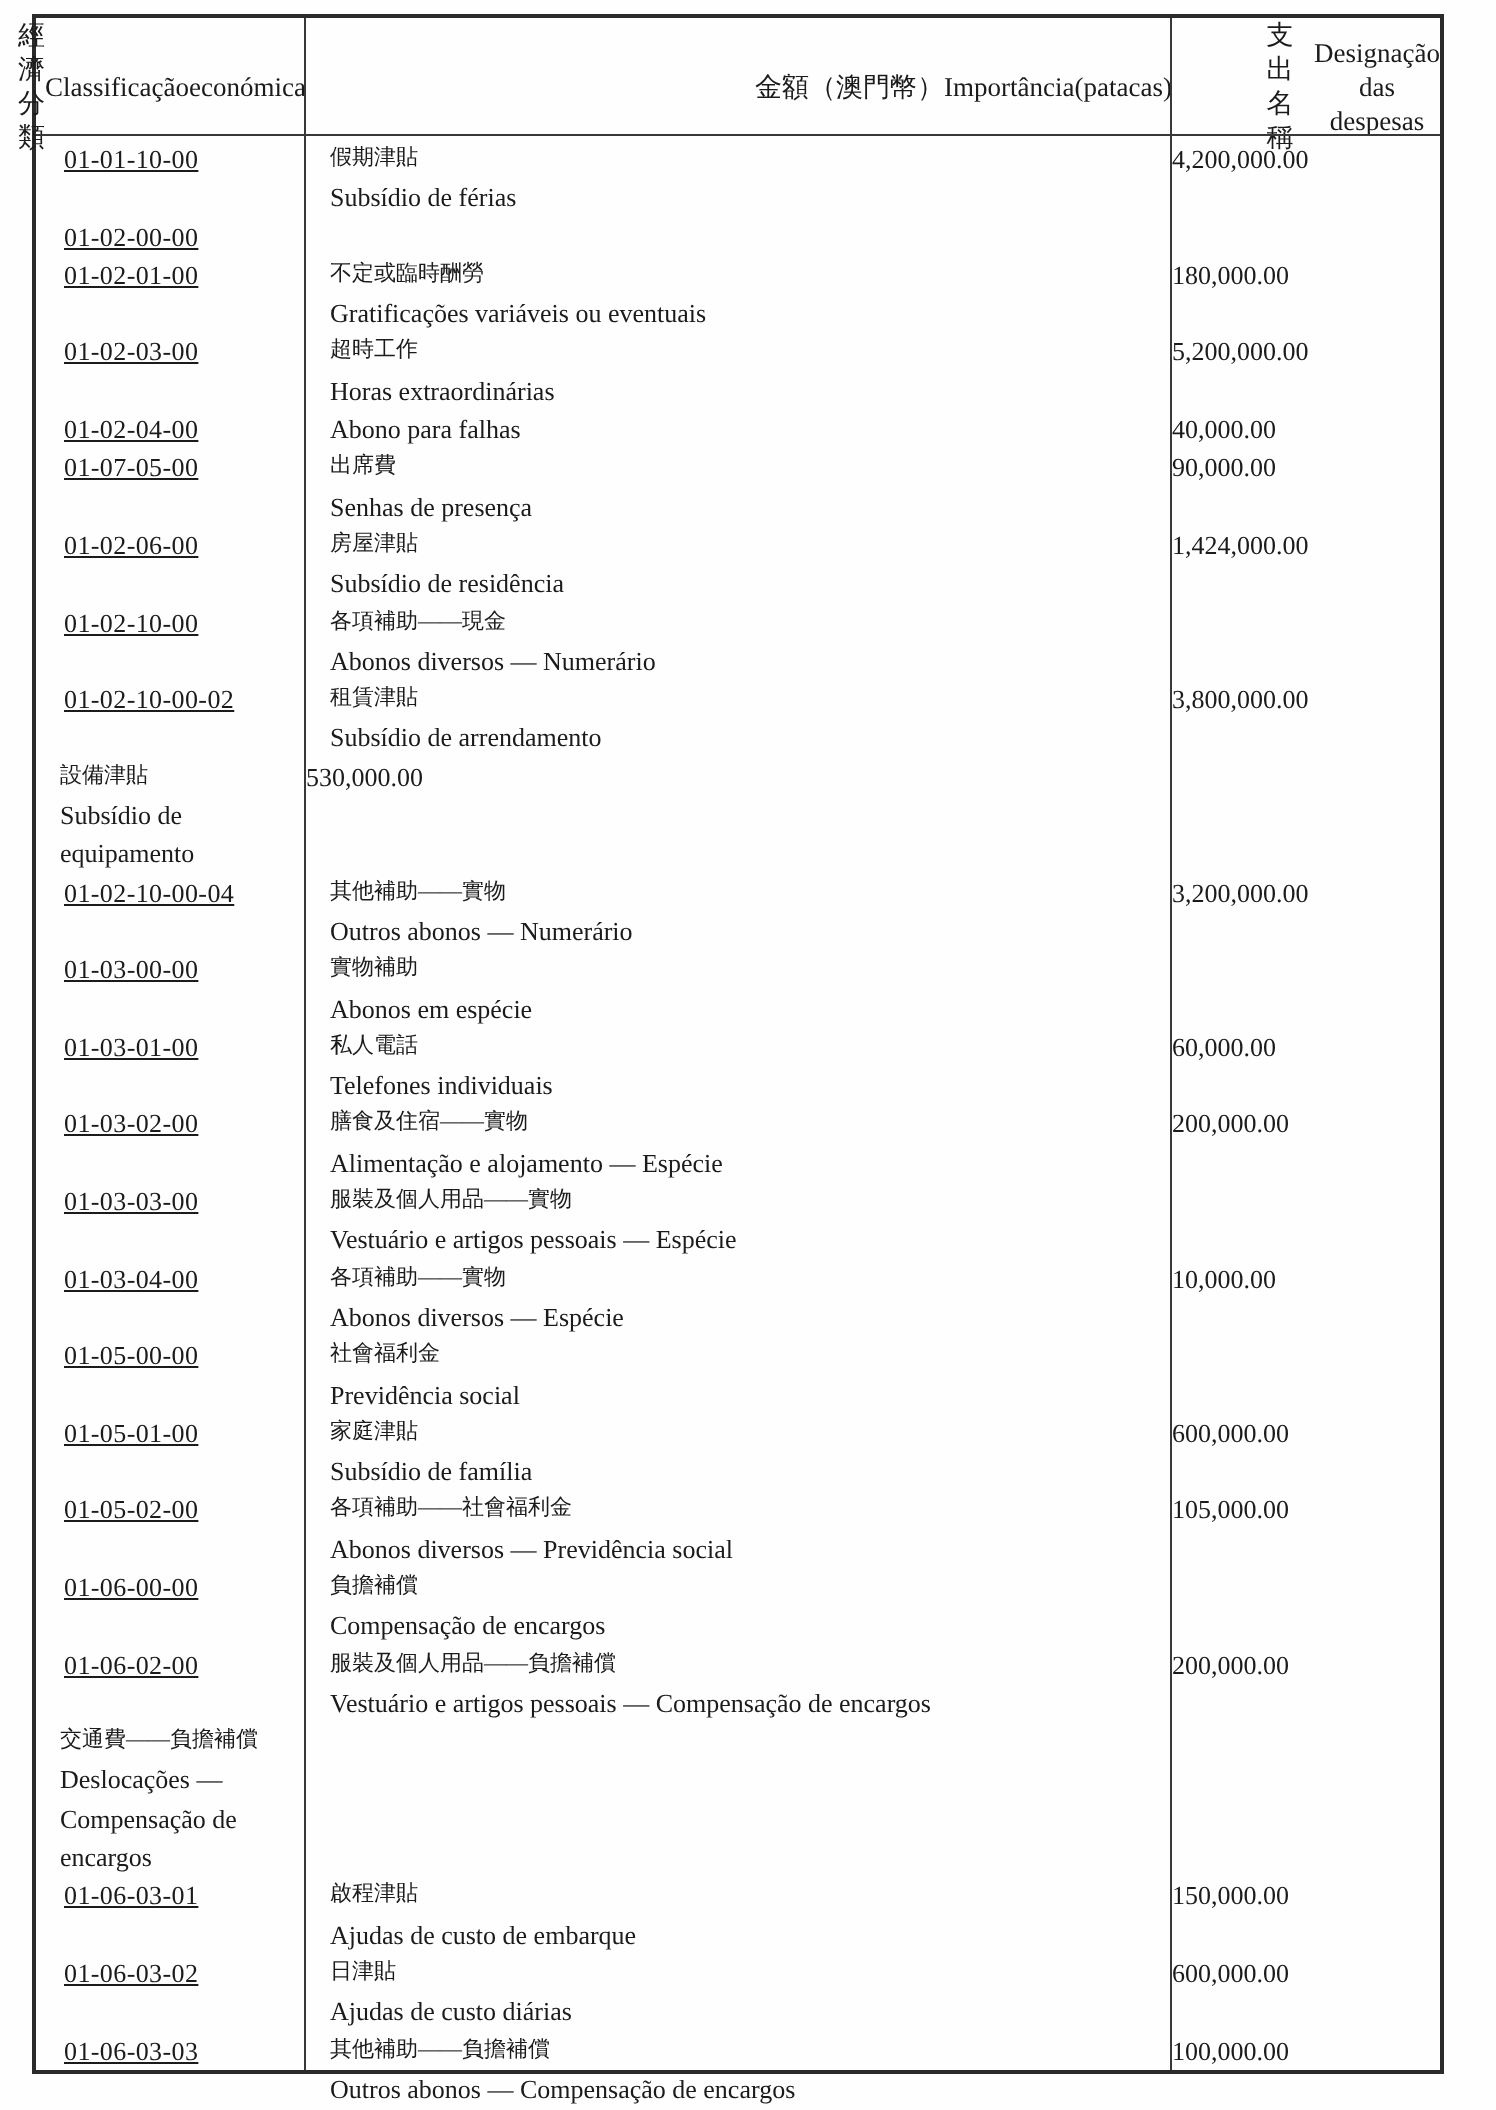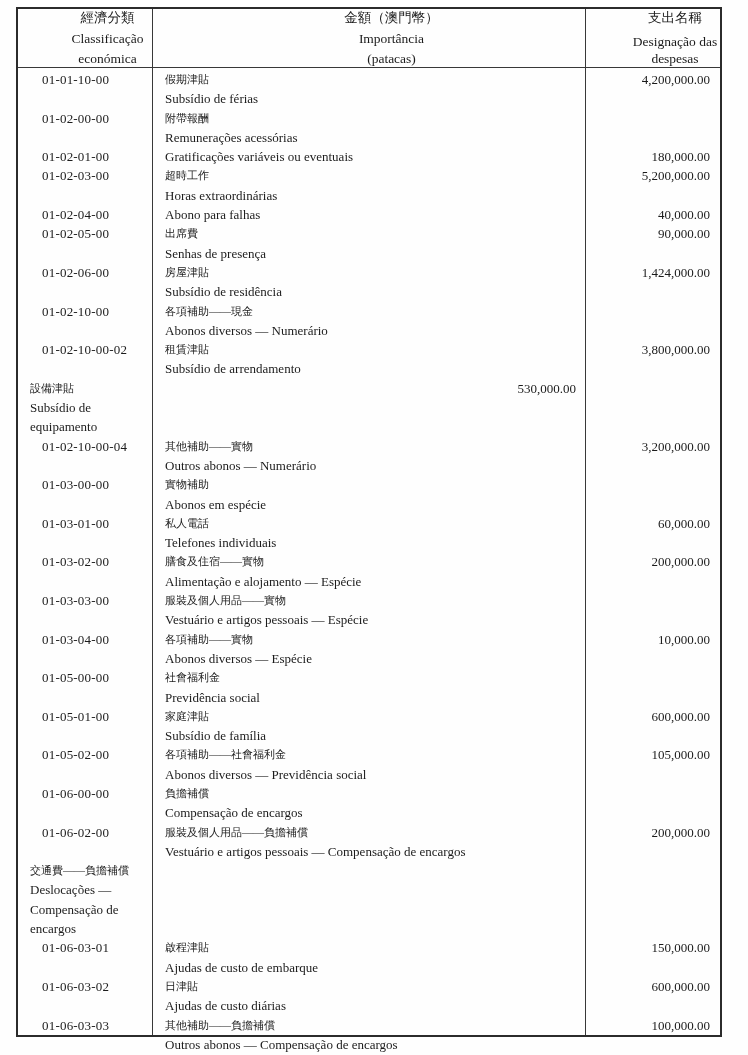--- a/index.html
+++ b/index.html
@@ -46,52 +46,52 @@
     height: 1px;
     background: #383838;
   }
   .thead {
     display: grid;
     grid-template-columns: 135px 433px 134px;
     height: 58px;
   }
   .thead .cell {
     display: flex;
-    flex-direction: column;
-    justify-content: space-between;
+    flex-direction: row;
+    justify-content: flex-end;
     align-items: center;
     text-align: center;
     font-size: 13.5px;
     line-height: 17px;
     margin-left: 44px;
   }
   .thead .cell.c2 {
     gap: 7px;
   }
   .tbody {
     padding-top: 3px;
   }
   .row {
     display: grid;
     grid-template-columns: 135px 433px 134px;
     font-size: 13px;
     line-height: 19.3px;
   }
   .row .c1 {
-    padding-left: 24px;
+    padding-left: 14px;
     letter-spacing: 0.2px;
+    text-decoration: underline;
   }
   .row .c2 {
     padding-left: 12px;
   }
   .row .c2 .zh {
     font-size: 11px;
   }
   .row .c3 {
-    text-align: right;
     padding-right: 10px;
   }
 </style>
 </head>
 <body>
 
 <div class="page">
   <div class="budget-table">
 
     <div class="thead">
@@ -122,34 +122,31 @@
     </div>
     <div class="c3">
       <span>4,200,000.00</span>
     </div>
   </div>
 
   <div class="row">
     <div class="c1">
       <span>01-02-00-00</span>
     </div>
-    <div class="c2">
-      <div class="zh">附帶報酬</div>
-      <div class="pt">Remunerações acessórias</div>
-    </div>
     <div class="c3">
       <span></span>
     </div>
   </div>
 
   <div class="row">
     <div class="c1">
       <span>01-02-01-00</span>
     </div>
     <div class="c2">
+      <div class="zh">不定或臨時酬勞</div>
       <div class="pt">Gratificações variáveis ou eventuais</div>
     </div>
     <div class="c3">
       <span>180,000.00</span>
     </div>
   </div>
 
   <div class="row">
     <div class="c1">
       <span>01-02-03-00</span>
@@ -170,21 +167,21 @@
     <div class="c2">
       <div class="pt">Abono para falhas</div>
     </div>
     <div class="c3">
       <span>40,000.00</span>
     </div>
   </div>
 
   <div class="row">
     <div class="c1">
-      <span>01-02-05-00</span>
+      <span>01-07-05-00</span>
     </div>
     <div class="c2">
       <div class="zh">出席費</div>
       <div class="pt">Senhas de presença</div>
     </div>
     <div class="c3">
       <span>90,000.00</span>
     </div>
   </div>
 

